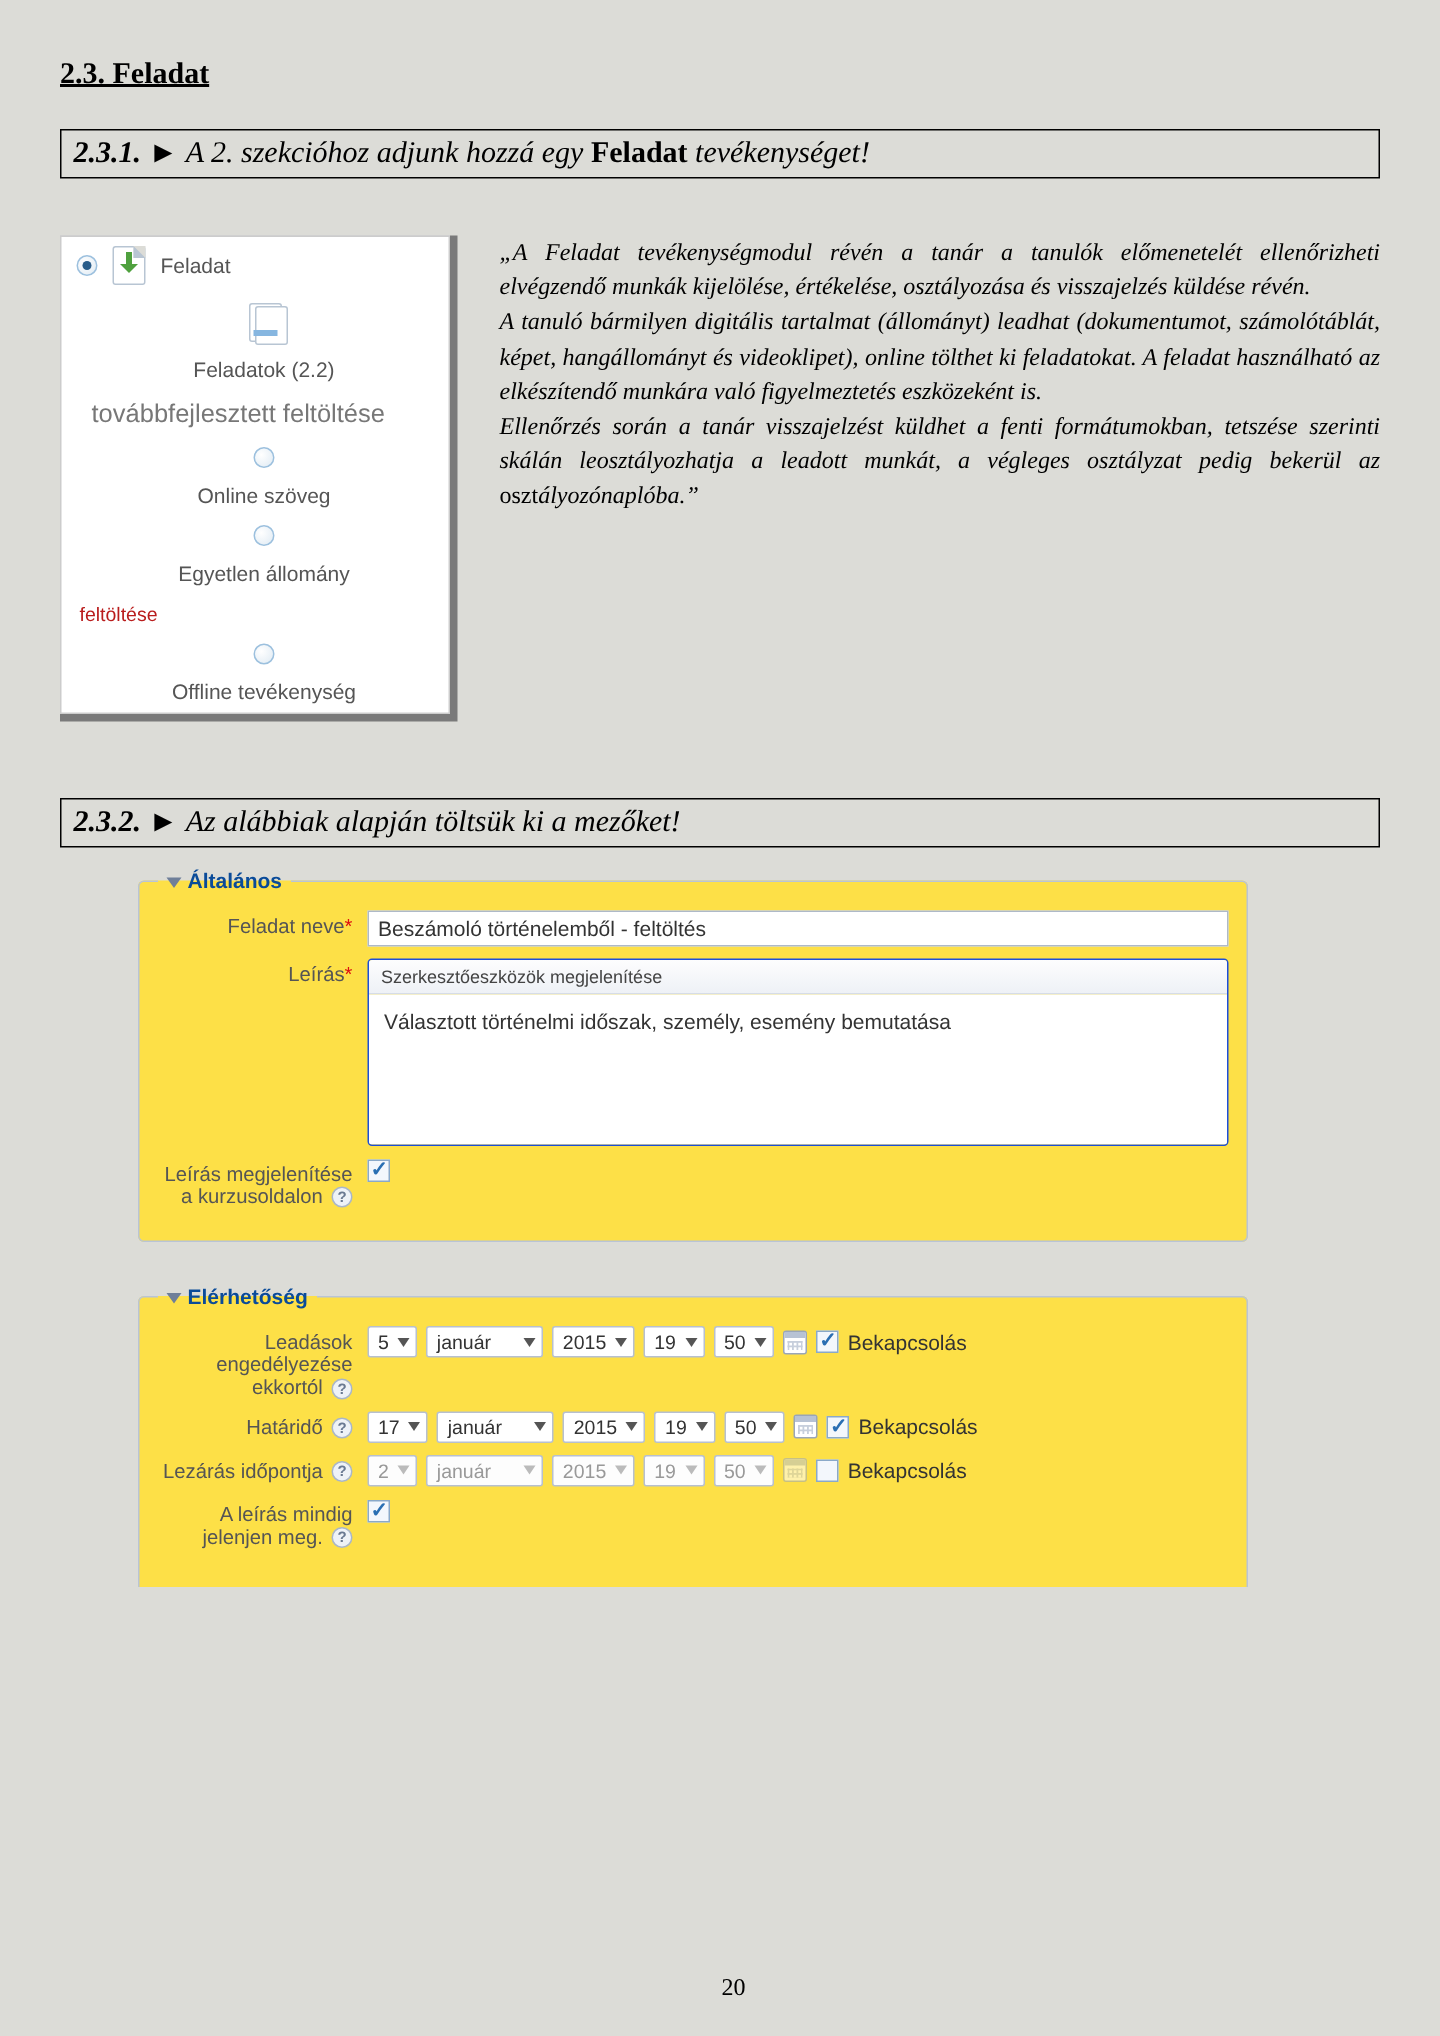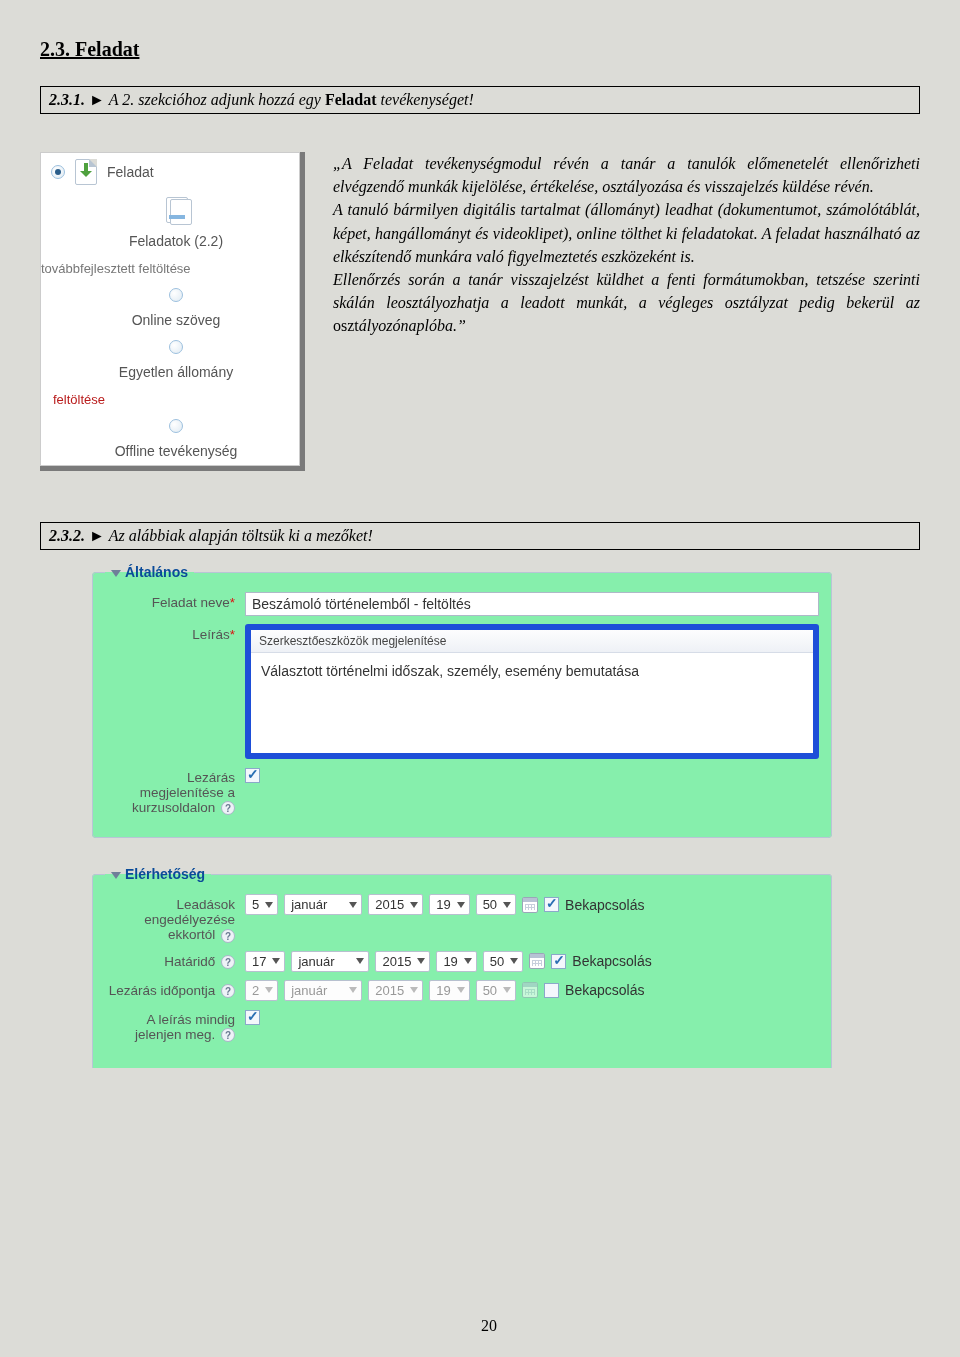--- a/index.html
+++ b/index.html
@@ -15,21 +15,21 @@
   }
   .section-title {
     font-size:20px;
     font-weight:bold;
     text-decoration: underline;
     margin-bottom:6px;
   }
   .task-box {
     border:1px solid #000;
     padding:4px 8px;
-    font-size:16px;
+    font-size:20px;
     margin-top:25px;
   }
   .task-box .num { font-style:italic; }
   .task-box .arrow { font-style:normal; }
   .task-box em { font-style:italic; }
   .columns {
     display:flex;
     gap:28px;
     margin-top:38px;
     align-items:flex-start;
@@ -106,21 +106,21 @@
     margin:14px 0 0 52px;
     width:740px;
     font-family: Arial, Helvetica, sans-serif;
     font-size:13.5px;
   }
   fieldset {
     border:1px solid #b9c4d6;
     border-radius:4px;
     margin:0 0 28px 0;
     padding:12px 12px 14px 12px;
-    background:#86efac;
+    background:#fde047;
   }
   fieldset.flat-bottom {
     border-bottom:none;
     border-bottom-left-radius:0;
     border-bottom-right-radius:0;
     padding-bottom:18px;
   }
   legend {
     padding:0 6px;
     color:#0a4b99;
@@ -150,21 +150,21 @@
   .frow .val { flex:1; }
   input[type=text].wide {
     width:100%;
     border:1px solid #aeb9c8;
     padding:3px 6px;
     font-family:Arial,Helvetica,sans-serif;
     font-size:14px;
     color:#333;
   }
   .editor {
-    border:6px solid #1d4ed8;
+    border:1px solid #1d4ed8;
     border-radius:3px;
     overflow:hidden;
   }
   .editor .toolbar {
     background:linear-gradient(#fdfdfe,#eef1f6);
     border-bottom:1px solid #d6dce7;
     padding:4px 8px;
     font-size:12px;
     color:#444;
   }
@@ -263,21 +263,21 @@
           <span>Feladat</span>
         </div>
         <div class="row sub">
           <span class="file-glyph stack">
             <span class="sheet"></span>
             <span class="sheet s2"></span>
             <span class="band"></span>
           </span>
           <span>Feladatok (2.2)</span>
         </div>
-        <div class="row" style="padding-left: 0; color: rgb(119, 119, 119); font-size: 13px; min-height: 24px;">
+        <div class="row" style="padding-left: 20px; color: rgb(119, 119, 119); font-size: 17px; min-height: 24px;">
           <span>továbbfejlesztett feltöltése</span>
         </div>
         <div class="row sub">
           <span class="radio"></span>
           <span>Online szöveg</span>
         </div>
         <div class="row sub">
           <span class="radio"></span>
           <span>Egyetlen állomány</span>
         </div>
@@ -317,21 +317,21 @@
       <div class="val">
         <div class="editor">
           <div class="toolbar">Szerkesztőeszközök megjelenítése</div>
           <div class="content">Választott történelmi időszak, személy, esemény bemutatása</div>
         </div>
       </div>
     </div>
 
     <div class="frow" style="margin-top:4px">
       <div class="lab" style="width:140px">
-        <span>Lezárás megjelenítése a kurzusoldalon</span> <span class="help">?</span>
+        <span>Leírás megjelenítése a kurzusoldalon</span> <span class="help">?</span>
       </div>
       <div class="val">
         <span class="checkbox checked"></span>
       </div>
     </div>
   </fieldset>
 
   <fieldset class="flat-bottom">
     <legend><span class="caret"></span><span>Elérhetőség</span></legend>
     <div id="avail-rows">

